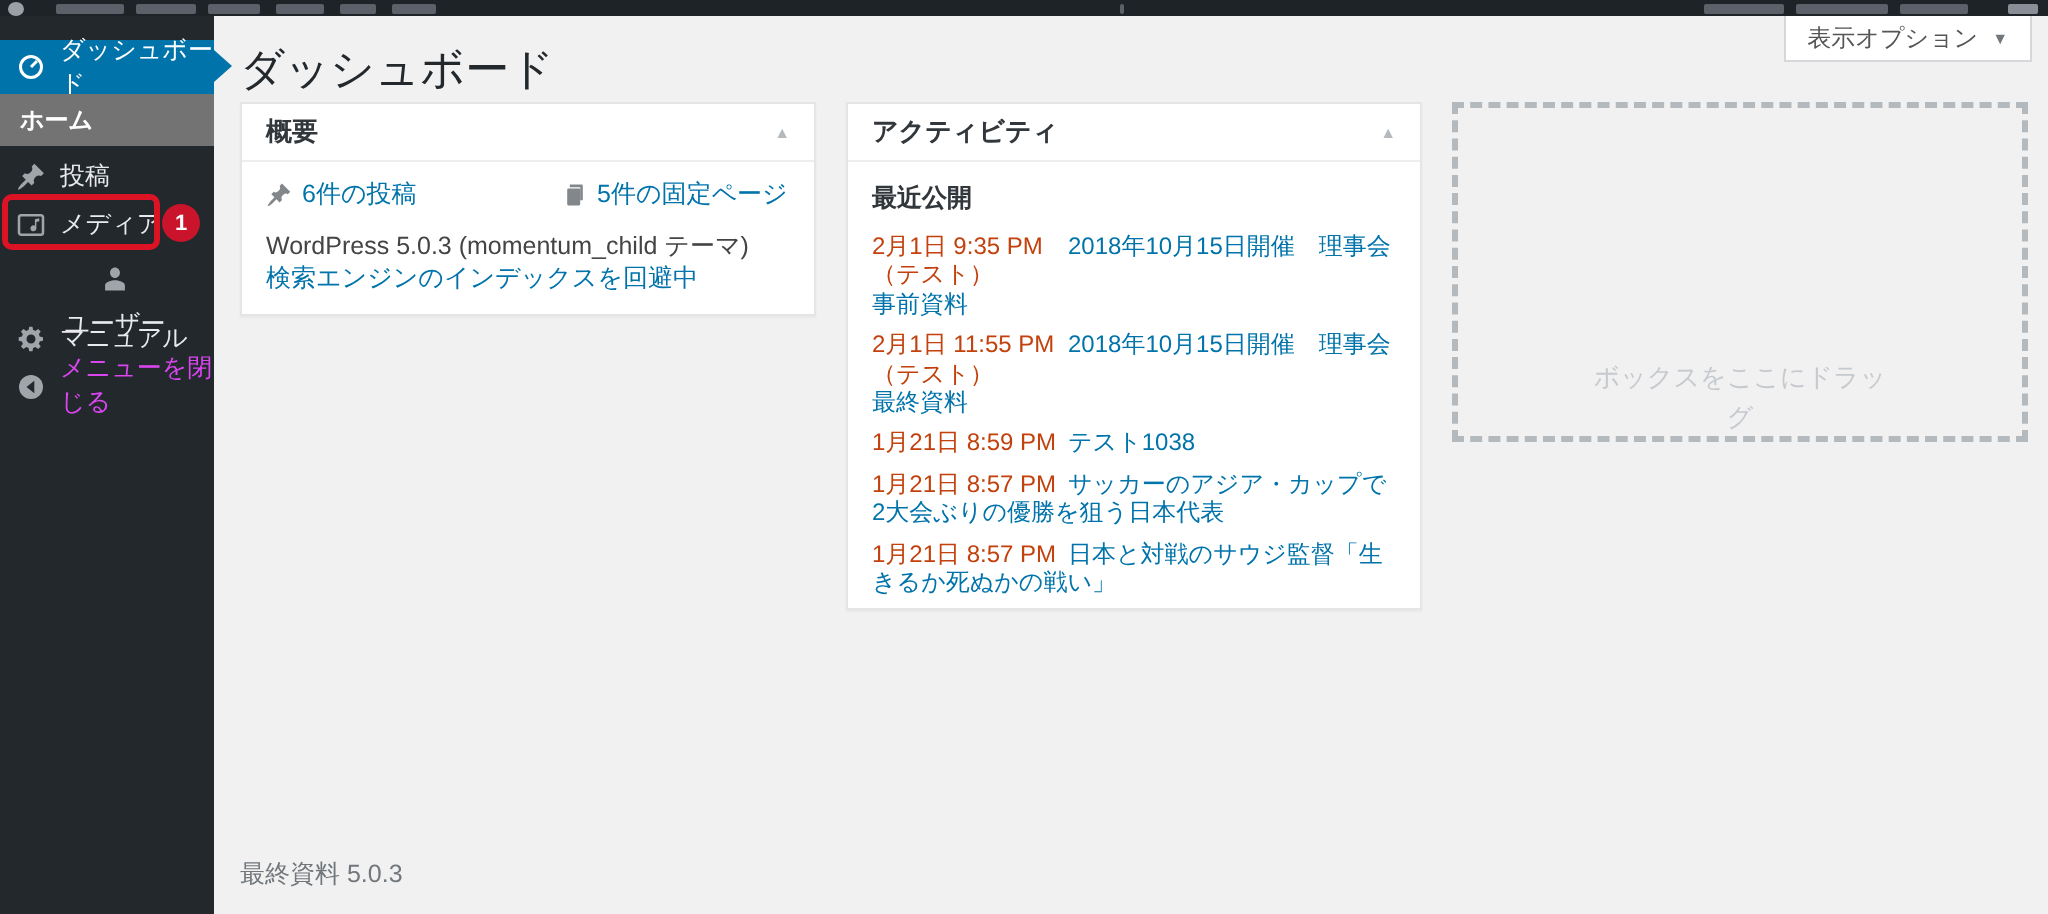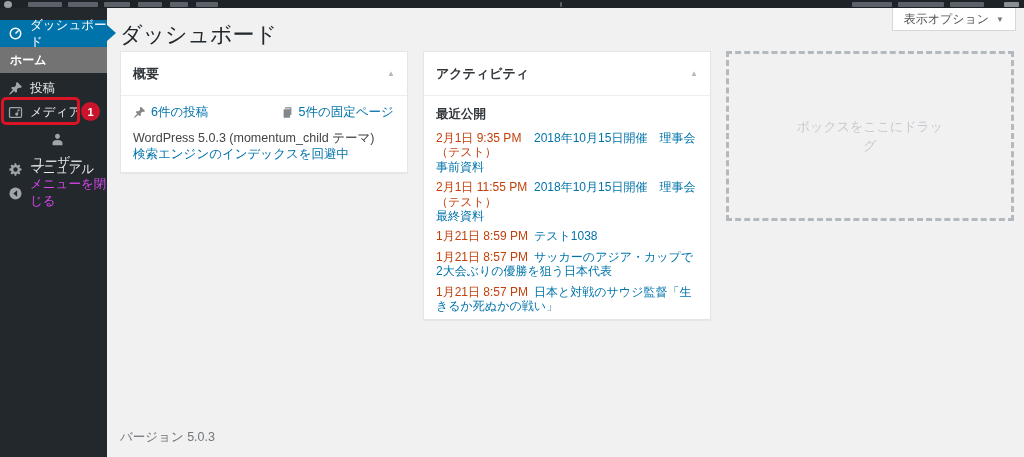--- a/index.html
+++ b/index.html
@@ -54,42 +54,42 @@
     font-family:inherit; font-size:12px; color:#555; display:flex; align-items:center;
     gap:7px; padding:0 11px; cursor:pointer; }
   .screen-options .caret { font-size:8px; color:#72777c; }
   h1.page-title { position:absolute; left:13px; top:12px; font-size:22px;
     font-weight:400; color:#23282d; }
 
   .widgets { position:absolute; top:43px; left:13px; width:894px; display:flex;
     gap:15px; align-items:flex-start; }
   .box { width:288px; background:#fff; border:1px solid #e5e5e5;
     box-shadow:0 1px 1px rgba(0,0,0,.04); }
-  .box-header { height:44px; display:flex; align-items:center; justify-content:space-between;
+  .box-header { height:29px; display:flex; align-items:center; justify-content:space-between;
     padding:0 12px; border-bottom:1px solid #eee; }
   .box-title { font-size:13px; font-weight:bold; color:#32373c; }
   .box-toggle { border:none; background:none; font-size:8px; color:#b4b9be; cursor:pointer; }
 
   
   .glance-body { padding:8px 12px 10px; }
   .glance-row { display:flex; font-size:12.5px;gap:33px; }
   .glance-col { width:50%; display:flex; align-items:center; gap:5px; }
   .glance-col svg { width:13px; height:13px; fill:#82878c; flex:0 0 13px; }
   .glance-version { margin-top:10px; font-size:12.5px; line-height:1.25; color:#444; }
 
   
   .activity-body { padding:6px 12px 0; }
   .activity-subhead { font-size:12.5px; font-weight:bold; color:#32373c; margin:4px 0 8px; }
   .arow { font-size:12px; line-height:1.2; margin-bottom:6px; }
   .adate { display:inline-block; width:98px; vertical-align:top; color:#c2410c; }
   .alink { color:#0073aa; }
 
   
   .dropzone { width:288px; height:170px; border:3px dashed #b4b9be;
-    display:flex; align-items:center; justify-content:center; text-align:center;
+    display:flex; align-items:flex-end; justify-content:center; text-align:center;
     color:#c6cacf; font-size:13px; cursor:pointer; }
   .dropzone span { display:inline-block; max-width:150px; line-height:1.5; }
 
   
   .footer { position:absolute; left:13px; right:10px; top:421px; display:flex;
     justify-content:space-between; align-items:center; font-size:12.5px; color:#72777c; }
   .footer .wp-link { font-style:italic; text-decoration:underline; }
 </style>
 </head>
 <body>
@@ -230,15 +230,15 @@
         <div class="arow"><span class="adate">1月21日 8:57 PM</span><a class="alink">日本と対戦のサウジ監督「生きるか死ぬかの戦い」</a></div>
       </div>
     </section>
 
     <div class="dropzone">
       <span>ボックスをここにドラッグ</span>
     </div>
   </div>
 
   <div class="footer">
-    <div>バージョン 5.0.3</div>
+    <div>最終資料 5.0.3</div>
   </div>
 </main>
 
 </body></html>

